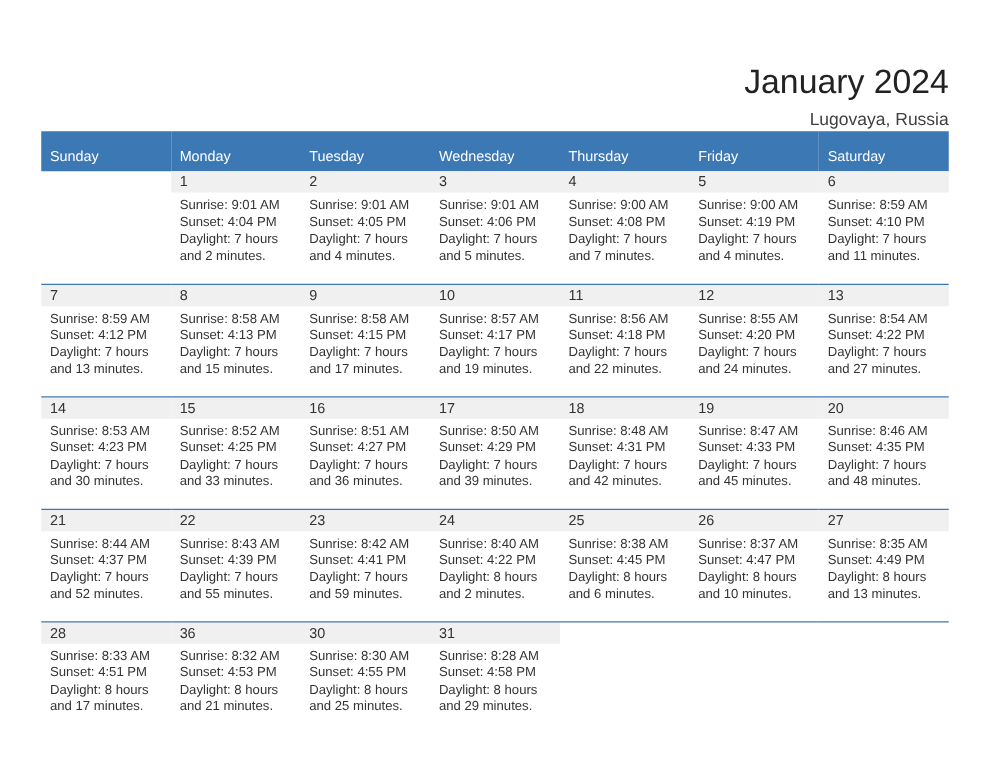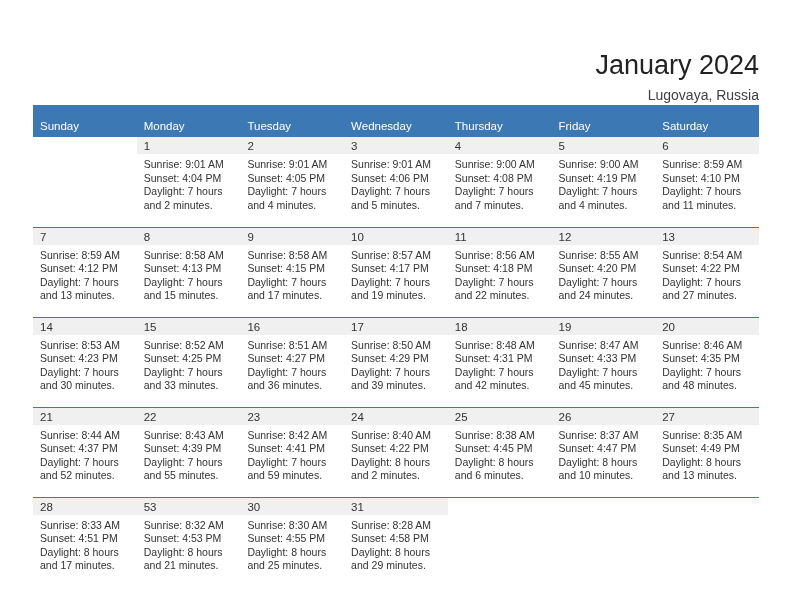--- a/index.html
+++ b/index.html
@@ -492,21 +492,21 @@
               <div class="details">
                 <div>Sunrise: 8:33 AM</div>
                 <div>Sunset: 4:51 PM</div>
                 <div>Daylight: 8 hours</div>
                 <div>and 17 minutes.</div>
               </div>
             </div>
           </td>
           <td class="day-cell">
             <div class="cell-inner">
-              <div class="daynum-band">53</div>
+              <div class="daynum-band">36</div>
               <div class="details">
                 <div>Sunrise: 8:32 AM</div>
                 <div>Sunset: 4:53 PM</div>
                 <div>Daylight: 8 hours</div>
                 <div>and 21 minutes.</div>
               </div>
             </div>
           </td>
           <td class="day-cell">
             <div class="cell-inner">

